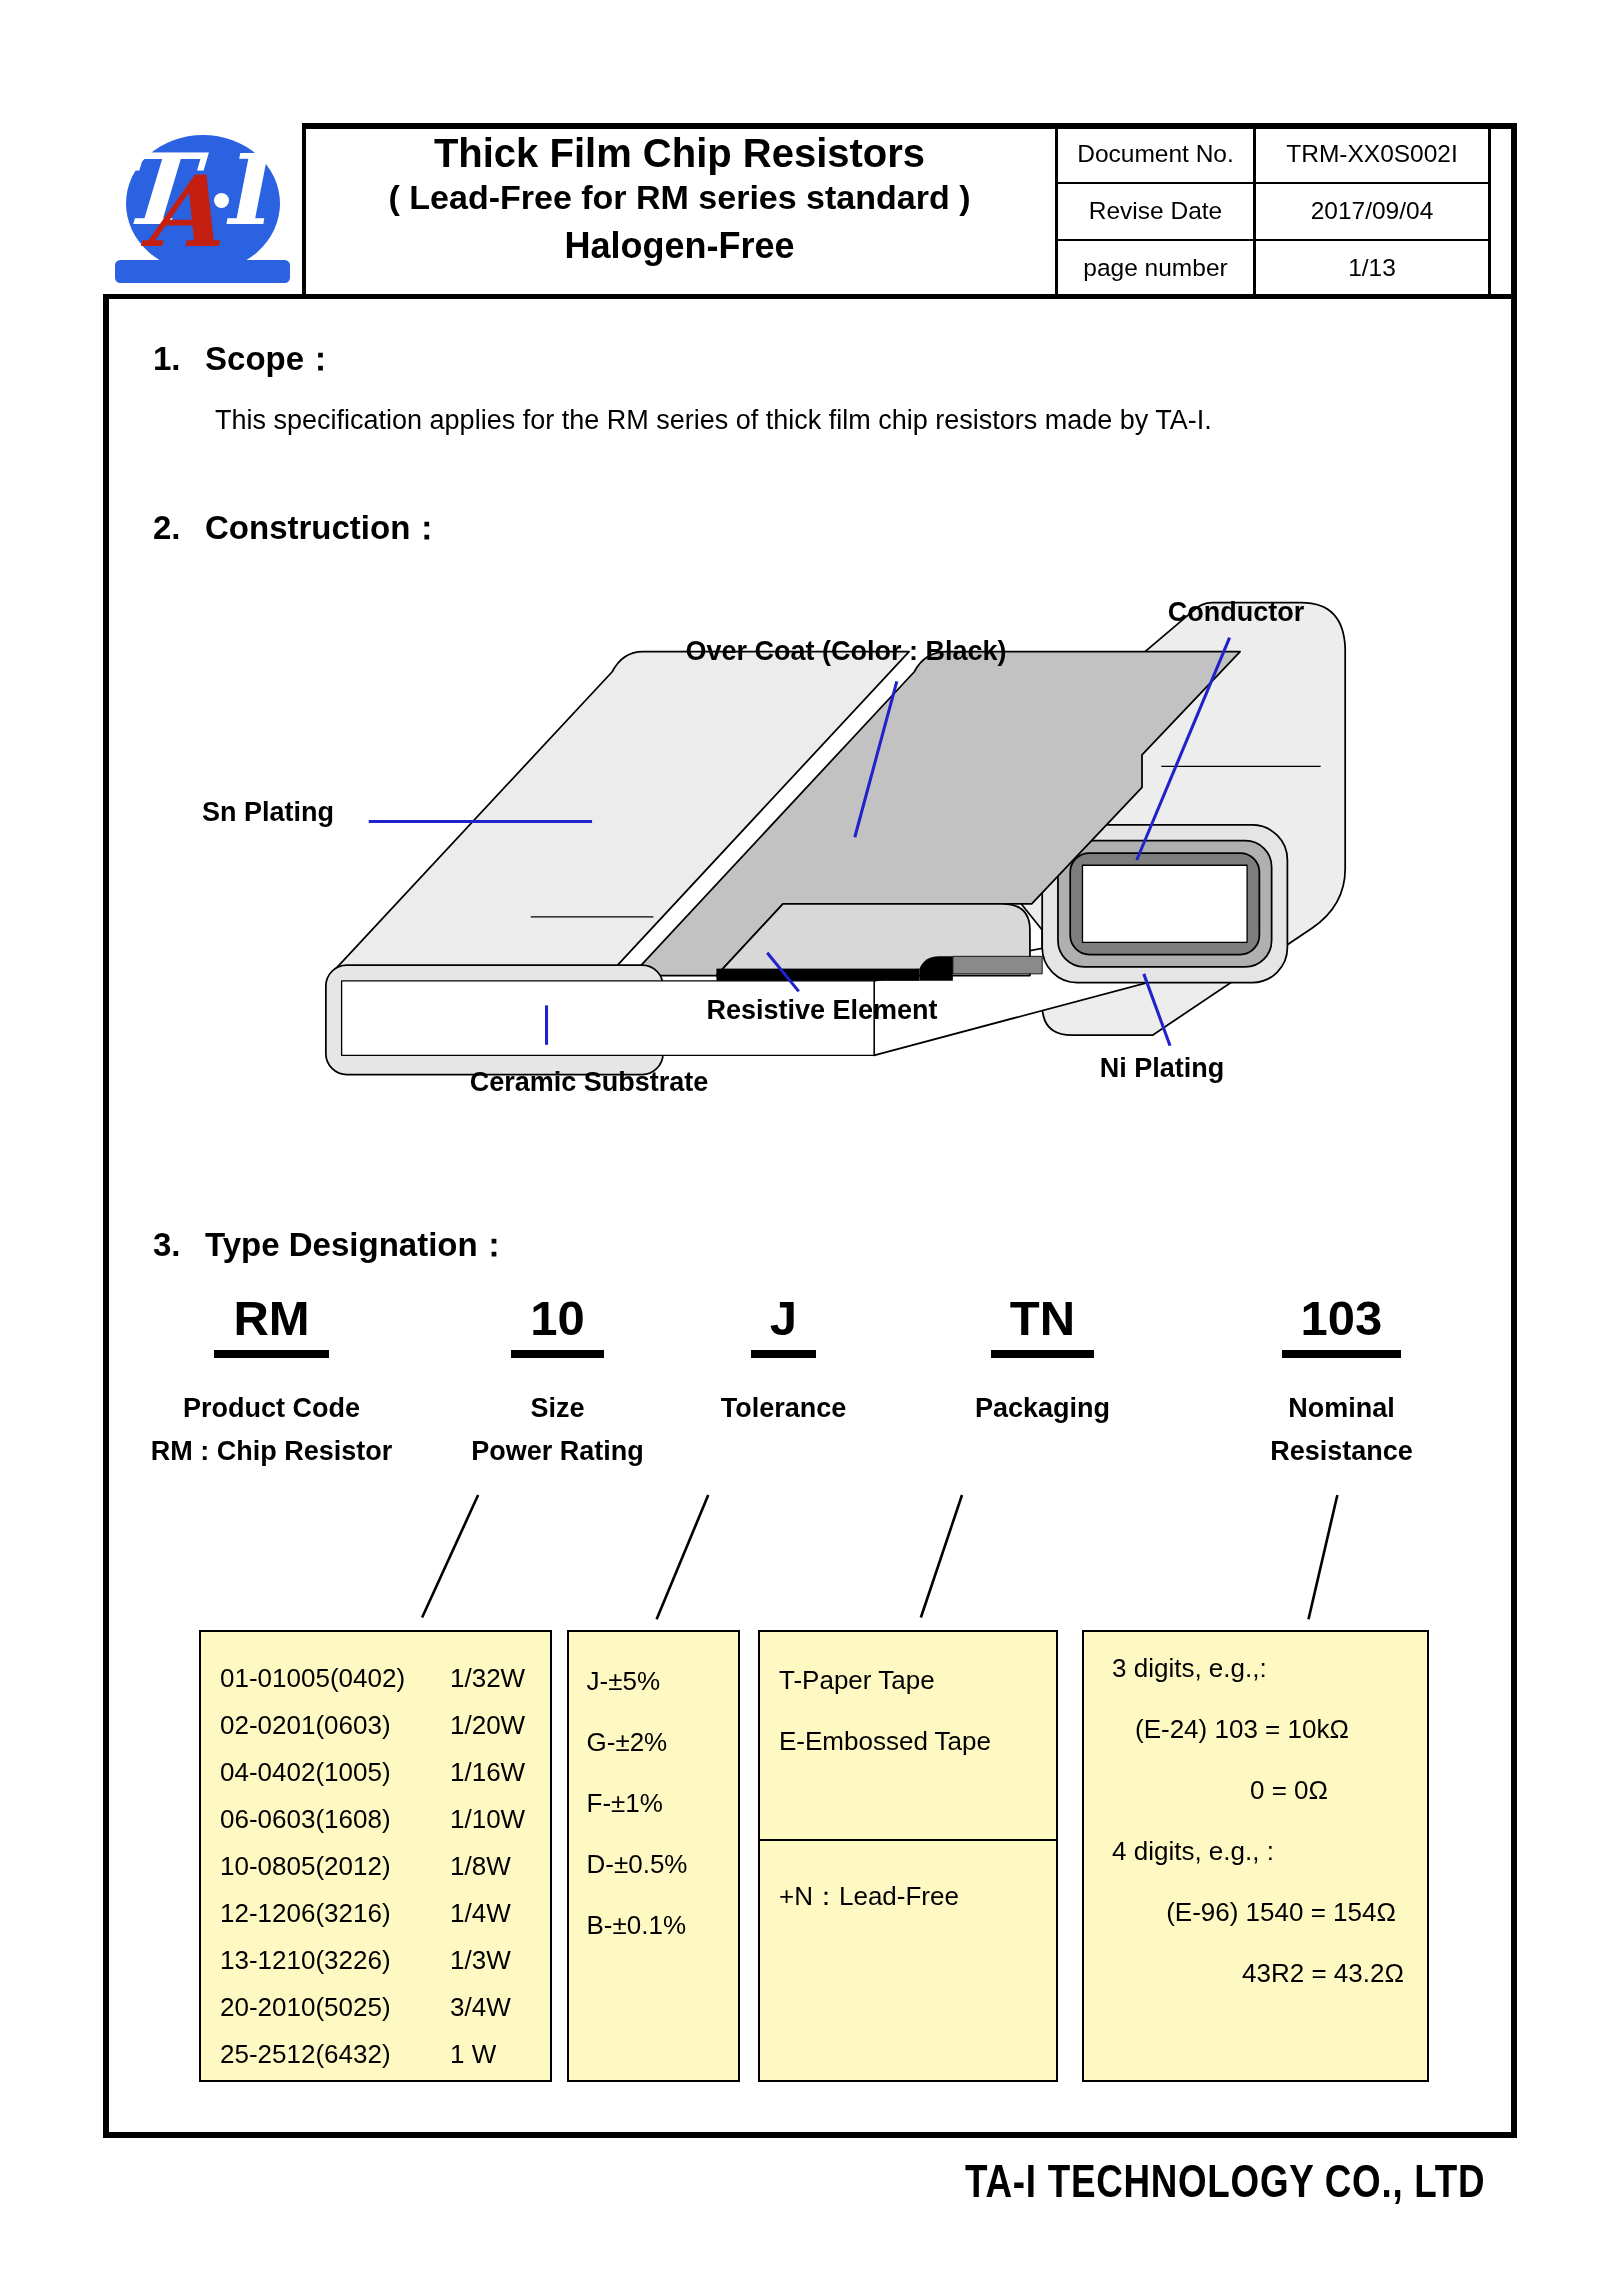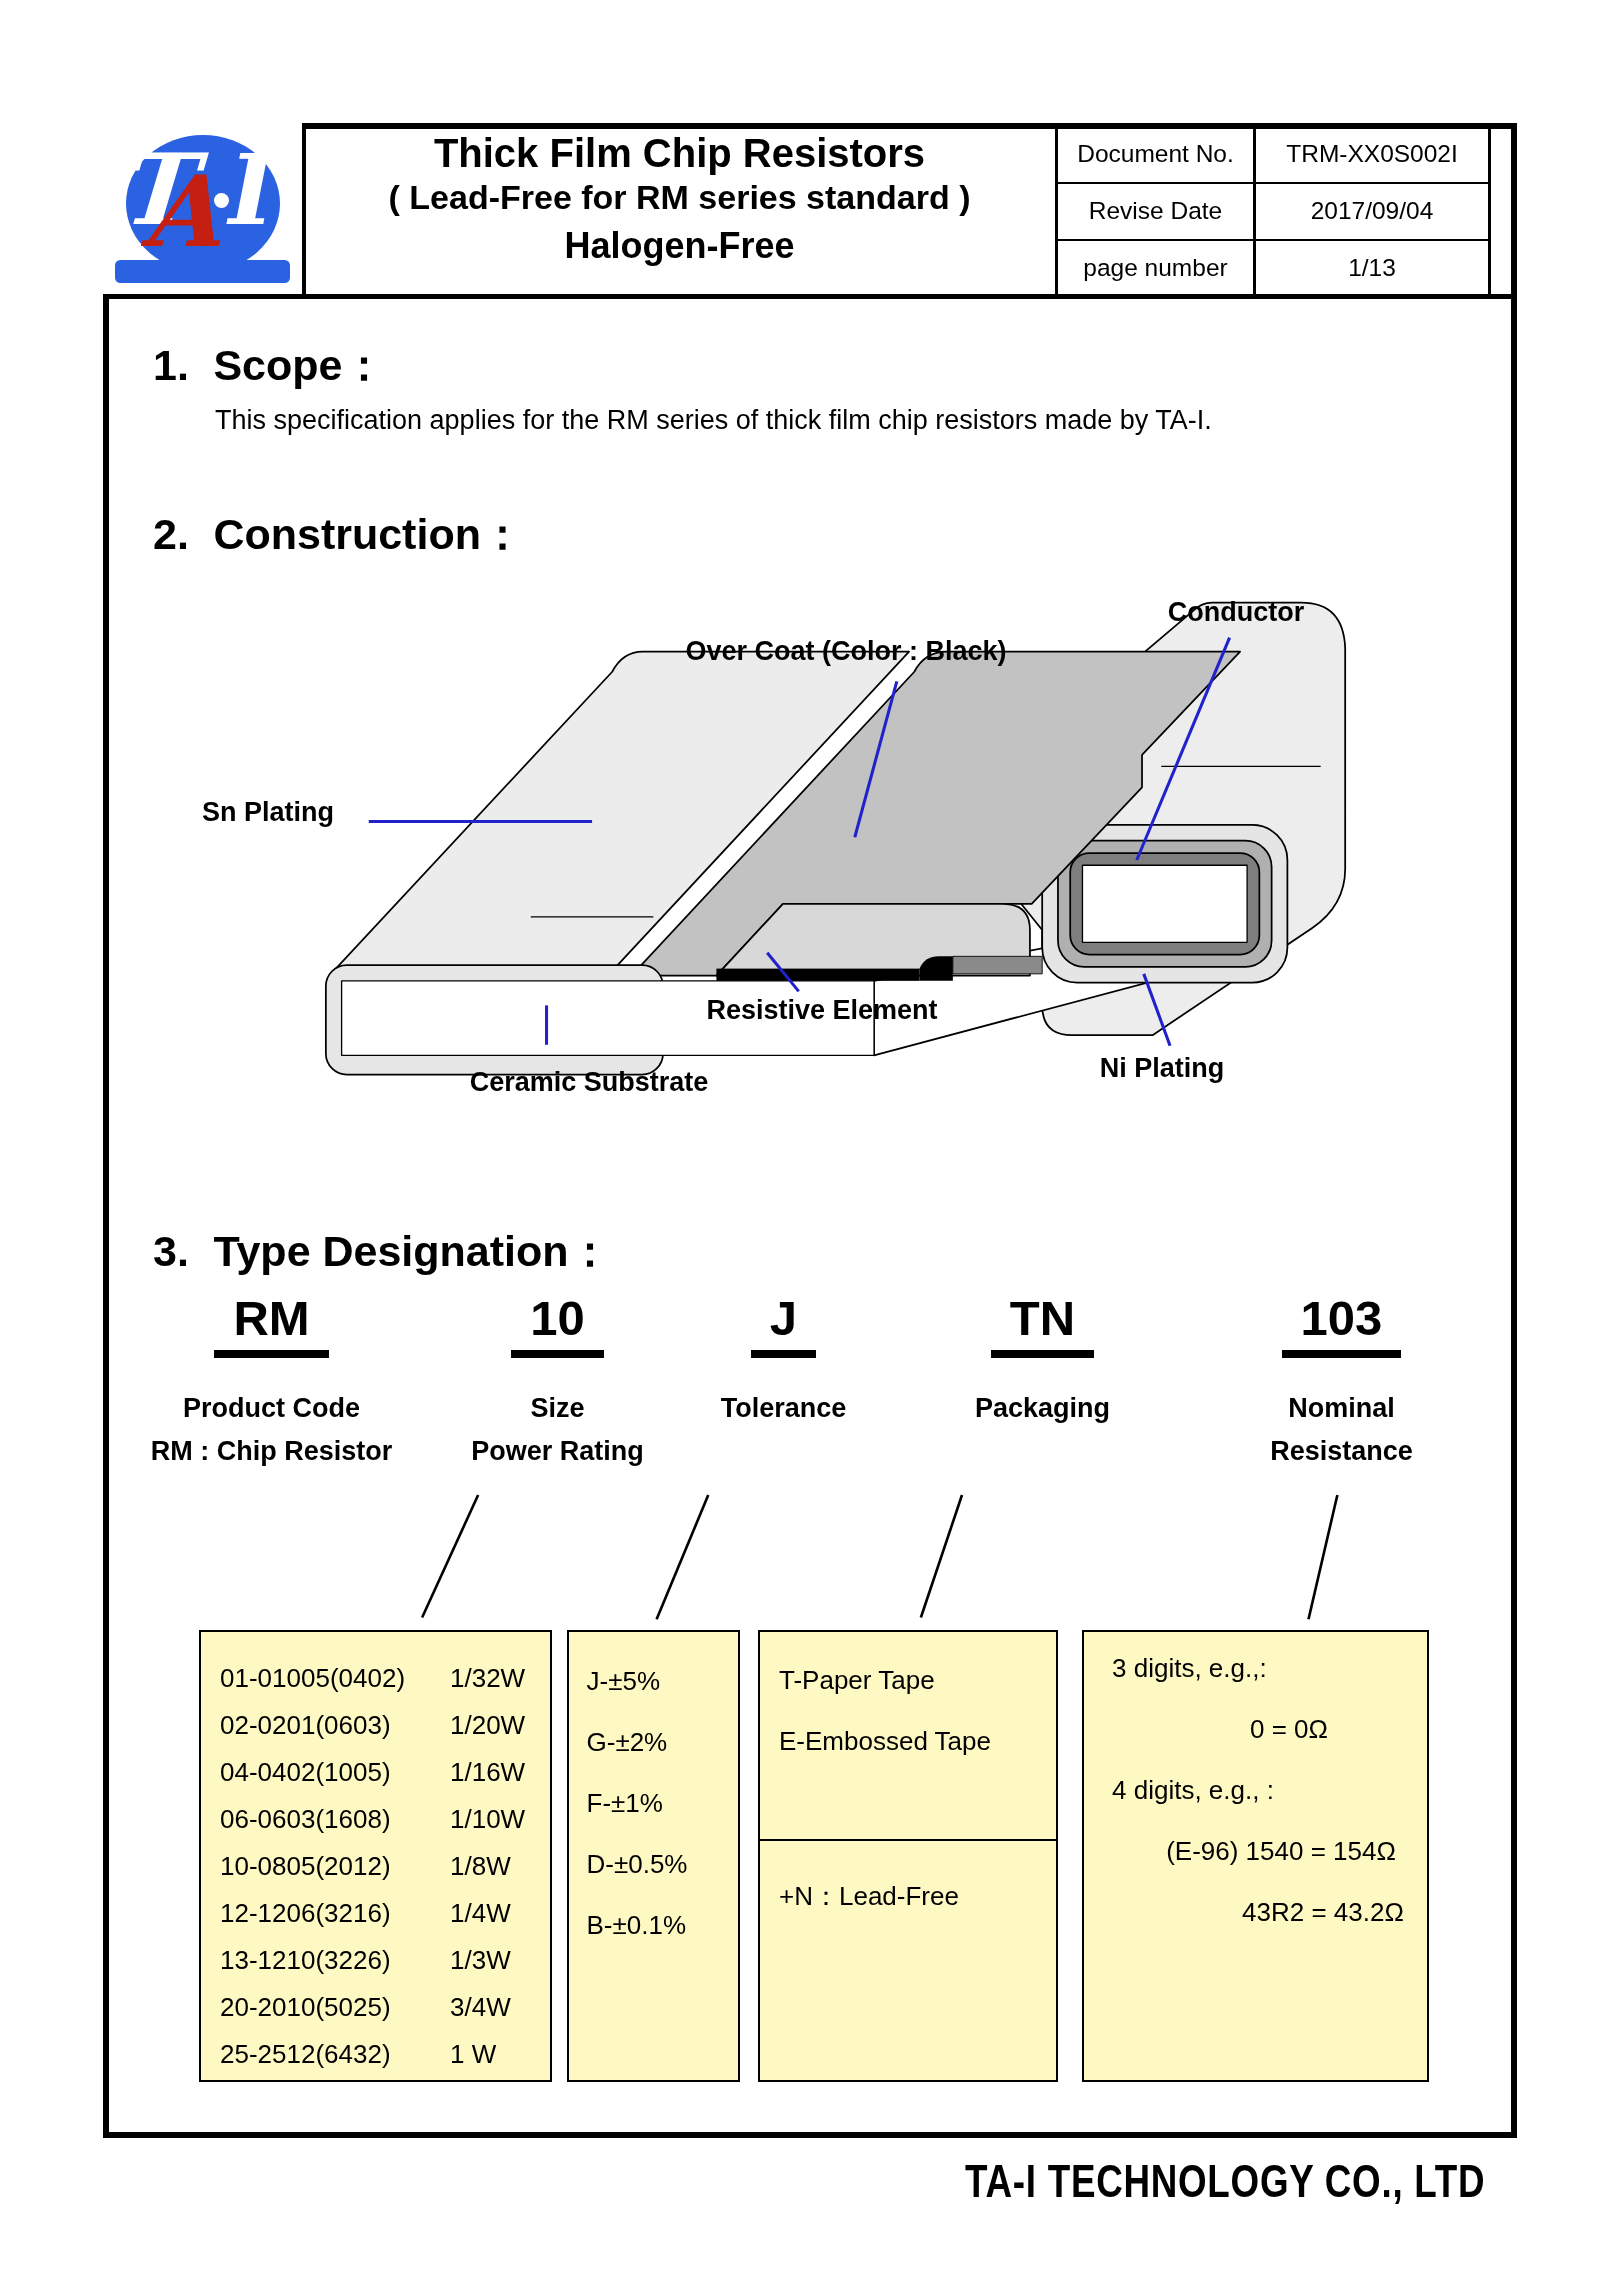--- a/index.html
+++ b/index.html
@@ -37,21 +37,21 @@
   .info-table{left:1055px; top:123px; width:436px; height:175px;
     border:3.5px solid #000; box-sizing:border-box;
     display:grid; grid-template-columns:195px 1fr; grid-template-rows:1fr 1fr 1fr;}
   .info-table .cell{display:flex; align-items:center; justify-content:center;
     font-size:24.5px; border-top:2.6px solid #000; box-sizing:border-box;}
   .info-table .cell.vline{border-left:3.5px solid #000;}
   .info-table .cell.r0{border-top:none;}
   .header-bottom{left:103px; top:294px; width:1414px; height:5.3px; background:#000;}
 
   
-  .sec-head{font-size:43px; font-weight:bold; white-space:nowrap;}
+  .sec-head{font-size:33px; font-weight:bold; white-space:nowrap;}
   .sec-head .num{display:inline-block; margin-right:24.5px;}
   .scope-body{font-size:27px;}
 
   
   .diagram{left:154px; top:543px; width:1314px; height:613px;}
   .dlabel{position:absolute; transform:translateX(-50%); font-size:27px;
     font-weight:bold; white-space:nowrap;}
 
   
   .tcol{position:absolute; top:1290px; width:315px; margin-left:-158px; text-align:center;}
@@ -264,20 +264,21 @@
       <div class="pkg-row">T-Paper Tape</div>
       <div class="pkg-row">E-Embossed Tape</div>
     </div>
     <div class="pkg-lower">
       <div class="pkg-row">+N：Lead-Free</div>
     </div>
   </div>
 
   <div class="abs tbox box-res">
     <div class="res-row" style="padding-left:28px;">3 digits, e.g.,:</div>
+    <div class="res-row" style="padding-left:51px;">(E-24) 103 = 10kΩ</div>
     <div class="res-row" style="padding-left:166px;">0 = 0Ω</div>
     <div class="res-row" style="padding-left:28px;">4 digits, e.g., :</div>
     <div class="res-row" style="padding-left:51px;text-align:center;">(E-96) 1540 = 154Ω</div>
     <div class="res-row" style="padding-left:135px;text-align:center;">43R2 = 43.2Ω</div>
   </div>
 
   <div class="abs footer">TA-I TECHNOLOGY CO., LTD</div>
 
 </div>
 

